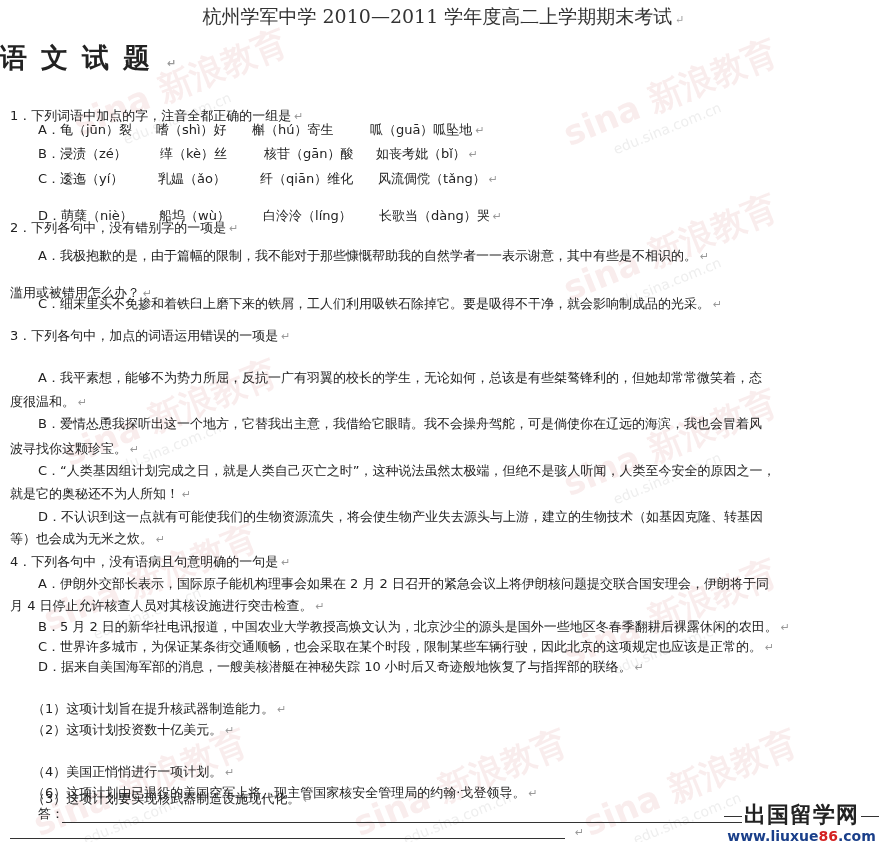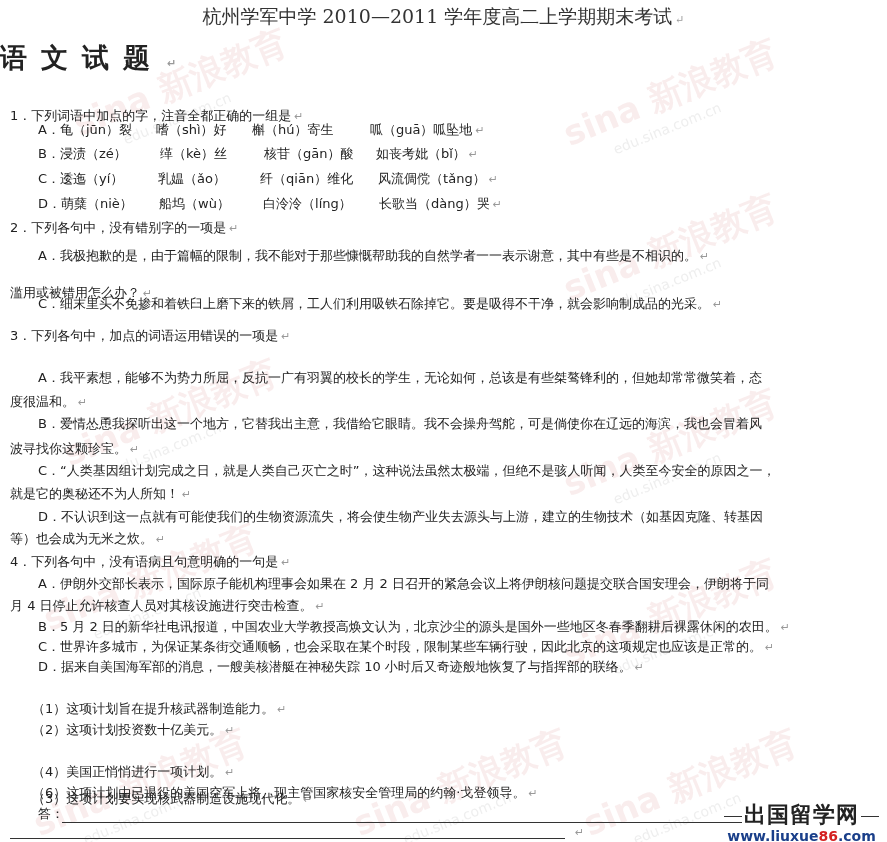--- a/index.html
+++ b/index.html
@@ -51,21 +51,21 @@
   <div class="line" style="top:108px;"><span>1．下列词语中加点的字，注音全都正确的一组是</span><span class="pm">↵</span></div>
   <div class="line ind1" style="top:122px;">
     <span>A．</span><span class="col" style="width:96px">龟（jūn）裂</span><span class="col" style="width:96px">嗜（shì）好</span><span class="col" style="width:118px">槲（hú）寄生</span><span>呱（guā）呱坠地</span><span class="pm">↵</span>
   </div>
   <div class="line ind1" style="top:146px;">
     <span>B．</span><span class="col" style="width:100px">浸渍（zé）</span><span class="col" style="width:104px">缂（kè）丝</span><span class="col" style="width:112px">核苷（gān）酸</span><span>如丧考妣（bǐ）</span><span class="pm">↵</span>
   </div>
   <div class="line ind1" style="top:171px;">
     <span>C．</span><span class="col" style="width:98px">逶迤（yí）</span><span class="col" style="width:102px">乳媪（ǎo）</span><span class="col" style="width:118px">纤（qiān）维化</span><span>风流倜傥（tǎng）</span><span class="pm">↵</span>
   </div>
-  <div class="line ind1" style="top:196px;">
+  <div class="line ind1" style="top:208px;">
     <span>D．</span><span class="col" style="width:98px">萌蘖（niè）</span><span class="col" style="width:104px">船坞（wù）</span><span class="col" style="width:116px">白泠泠（líng）</span><span>长歌当（dàng）哭</span><span class="pm">↵</span>
   </div>
 
   <div class="line" style="top:220px;"><span>2．下列各句中，没有错别字的一项是</span><span class="pm">↵</span></div>
   <div class="line ind1" style="top:248px;"><span>A．我极抱歉的是，由于篇幅的限制，我不能对于那些慷慨帮助我的自然学者一一表示谢意，其中有些是不相识的。</span><span class="pm">↵</span></div>
   <div class="line" style="top:285px;"><span>滥用或被错用怎么办？</span><span class="pm">↵</span></div>
   <div class="line ind1" style="top:296px;"><span>C．细末里头不免掺和着铁臼上磨下来的铁屑，工人们利用吸铁石除掉它。要是吸得不干净，就会影响制成品的光采。</span><span class="pm">↵</span></div>
 
   <div class="line" style="top:328px;"><span>3．下列各句中，加点的词语运用错误的一项是</span><span class="pm">↵</span></div>
   <div class="line ind1" style="top:370px;"><span>A．我平素想，能够不为势力所屈，反抗一广有羽翼的校长的学生，无论如何，总该是有些桀骜锋利的，但她却常常微笑着，态</span></div>

